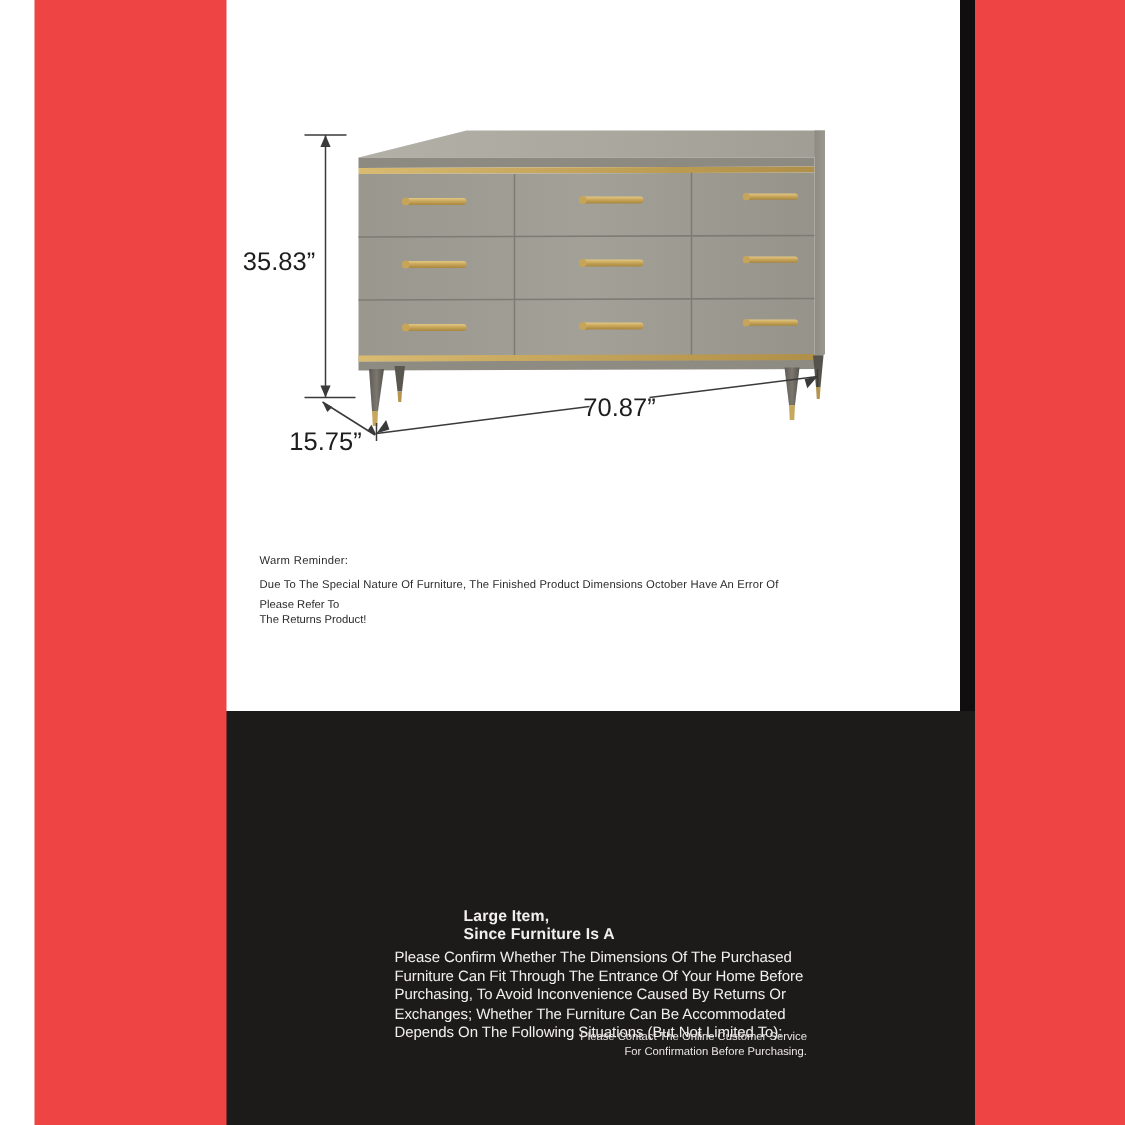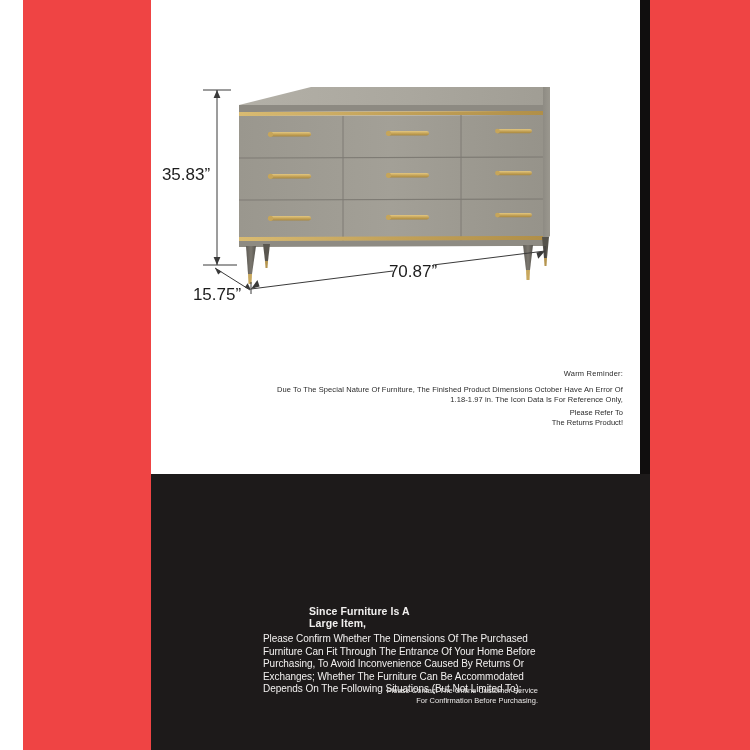--- a/index.html
+++ b/index.html
@@ -55,21 +55,21 @@
     height: 474px;
   }
   #dresser-svg { display: block; }
 
   
   #warm-reminder {
     position: absolute;
     left: 150px;
     top: 368px;
     width: 450px;
-    text-align: right;
+    text-align: left;
     color: #2b2b2b;
   }
   #warm-reminder .wr-title {
     font-size: 7.5px;
     line-height: 11px;
     letter-spacing: .2px;
   }
   #warm-reminder .wr-body {
     font-size: 7.5px;
     line-height: 10px;
@@ -275,34 +275,33 @@
       <text x="66" y="300" font-family="Liberation Sans, sans-serif" font-size="17" fill="#1d1d1d" text-anchor="middle">
         <tspan id="lbl-depth">15.75”</tspan>
       </text>
     </svg>
   </div>
 
   <div id="warm-reminder">
     <div class="wr-title">Warm Reminder:</div>
     <div class="wr-body">
       <div>Due To The Special Nature Of Furniture, The Finished Product Dimensions October Have An Error Of</div>
-      <div>1.18-1.97 in. The Icon Data Is For Reference Only,</div>
     </div>
     <div class="wr-refer">
       <div>Please Refer To</div>
       <div>The Returns Product!</div>
     </div>
   </div>
 
   <div id="black-panel"></div>
 
   <div id="notice">
     <div class="notice-heading">
+      <div>Large Item,</div>
       <div>Since Furniture Is A</div>
-      <div>Large Item,</div>
     </div>
     <div class="notice-body">Please Confirm Whether The Dimensions Of The Purchased Furniture Can Fit Through The Entrance Of Your Home Before Purchasing, To Avoid Inconvenience Caused By Returns Or Exchanges; Whether The Furniture Can Be Accommodated Depends On The Following Situations (But Not Limited To):</div>
   </div>
 
   <div id="notice-contact">
     <div>Please Contact The Online Customer Service</div>
     <div>For Confirmation Before Purchasing.</div>
   </div>
 
 </div>

